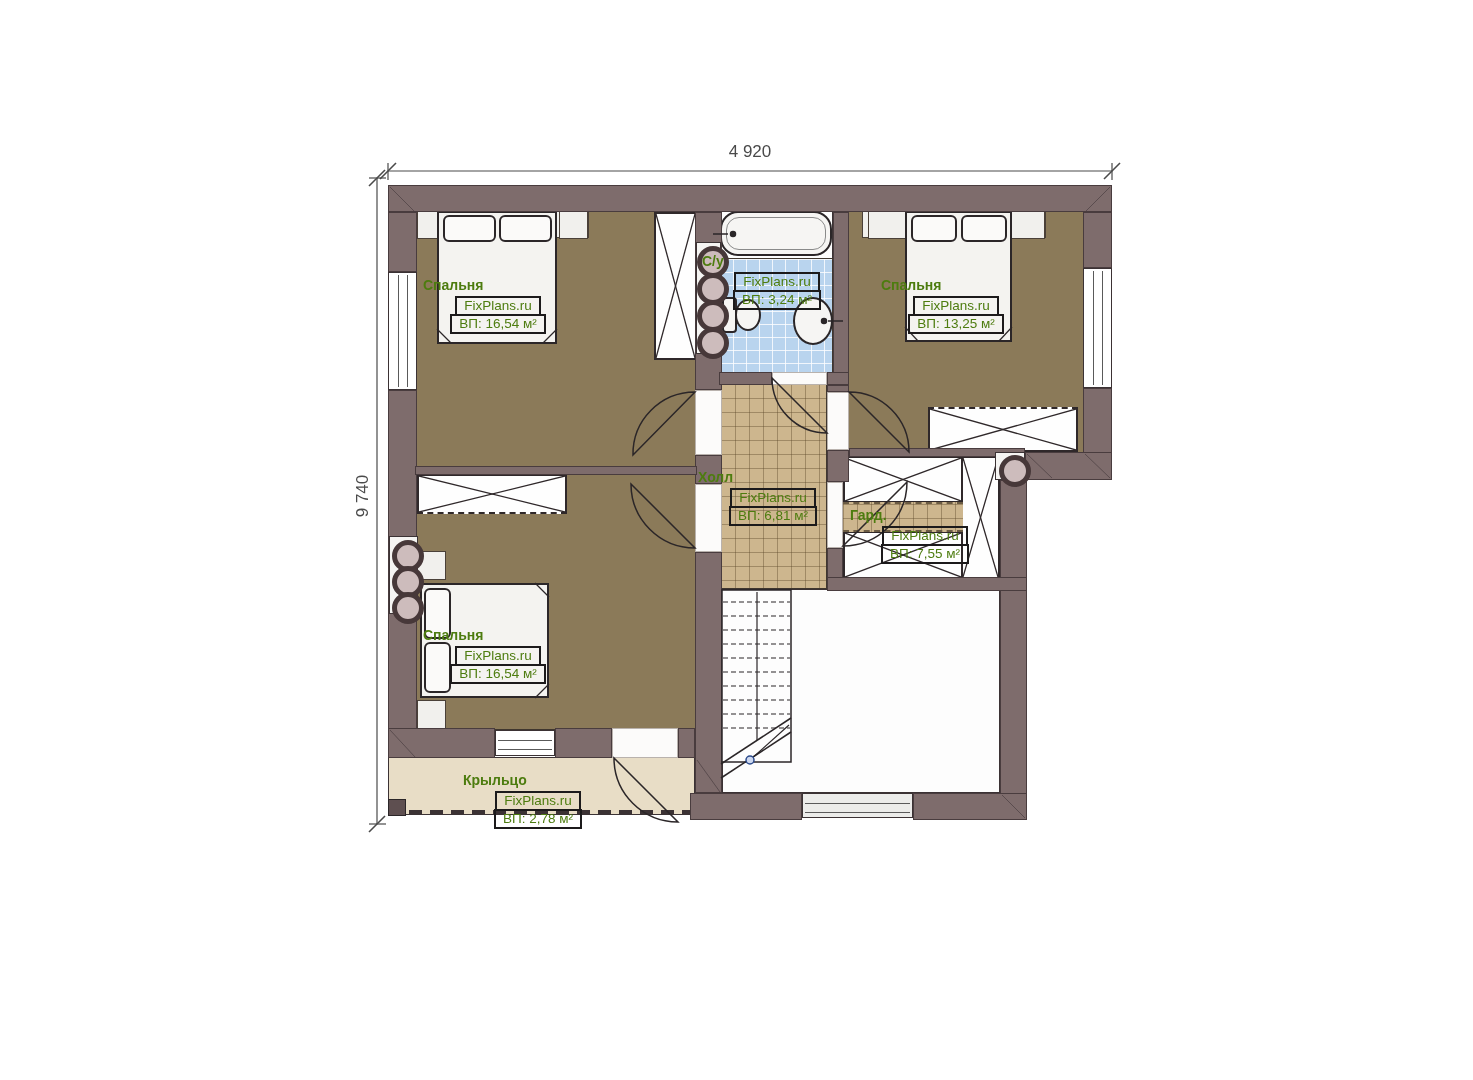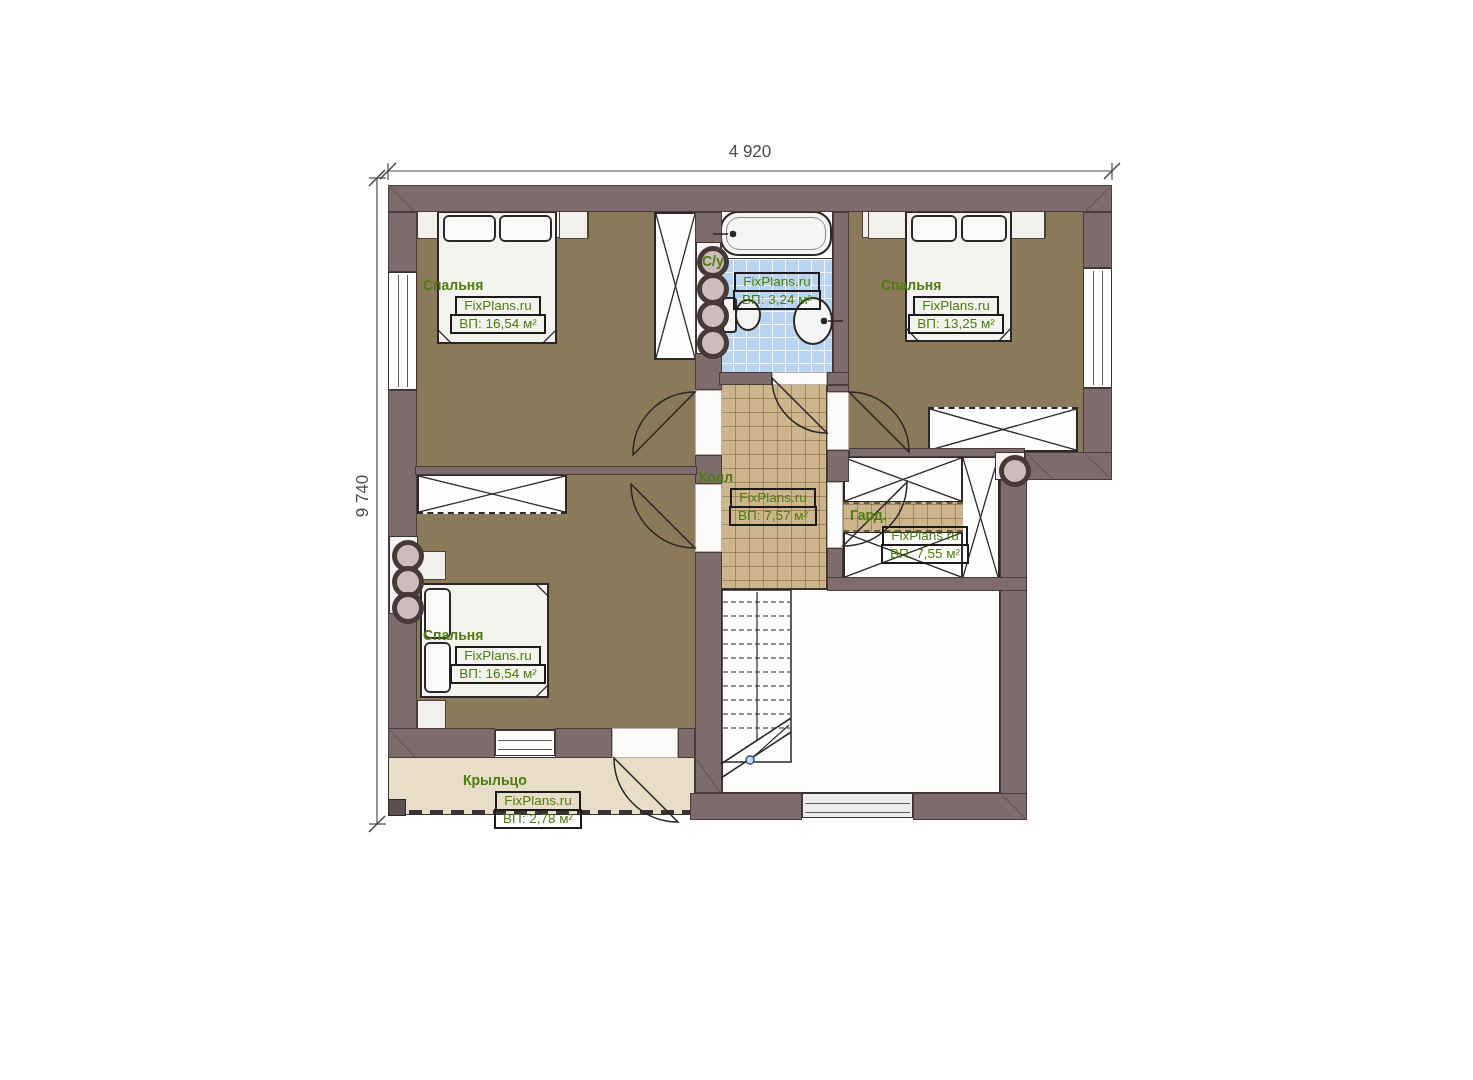--- a/index.html
+++ b/index.html
@@ -255,21 +255,21 @@
     <span class="label-box">ВП: 3,24 м²</span>
   </div>
   <div class="room-label" style="left:881px;top:257px;width:150px;">
     <div class="room-title">Спальня</div>
     <span class="label-box">FixPlans.ru</span>
     <span class="label-box">ВП: 13,25 м²</span>
   </div>
   <div class="room-label" style="left:698px;top:449px;width:150px;">
     <div class="room-title">Холл</div>
     <span class="label-box">FixPlans.ru</span>
-    <span class="label-box">ВП: 7,57 м²</span>
+    <span class="label-box">ВП: 6,81 м²</span>
   </div>
   <div class="room-label" style="left:850px;top:487px;width:150px;">
     <div class="room-title">Гард.</div>
     <span class="label-box">FixPlans.ru</span>
     <span class="label-box">ВП: 7,55 м²</span>
   </div>
   <div class="room-label" style="left:423px;top:607px;width:150px;">
     <div class="room-title">Спальня</div>
     <span class="label-box">FixPlans.ru</span>
     <span class="label-box">ВП: 16,54 м²</span>

